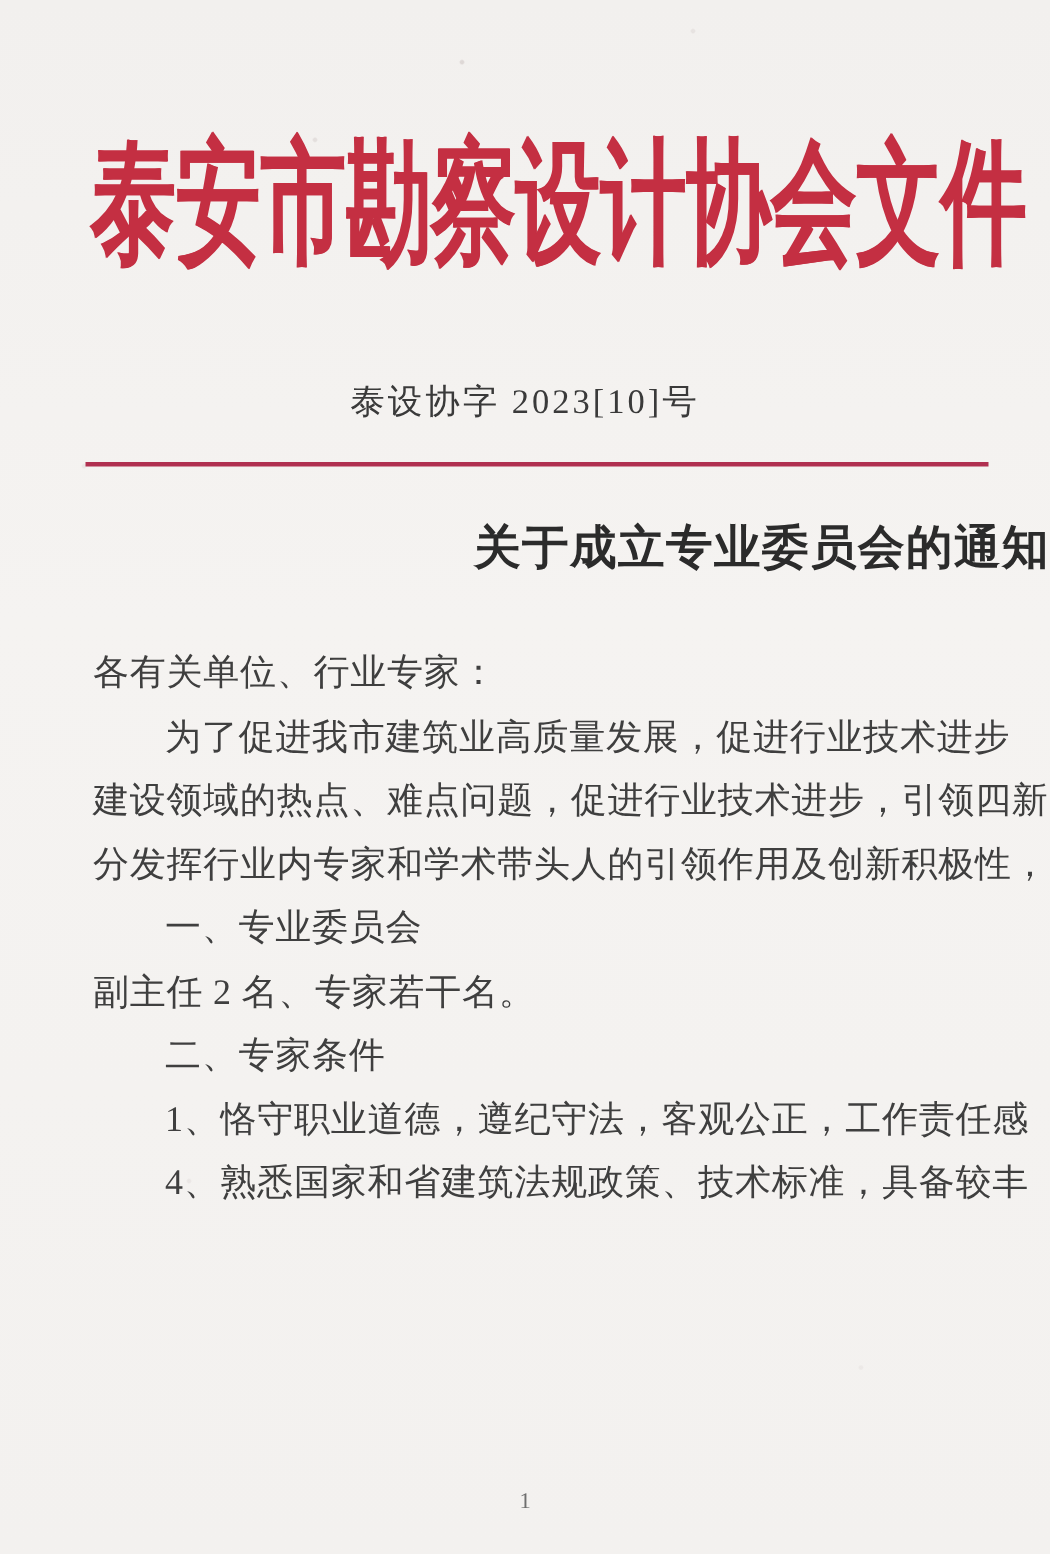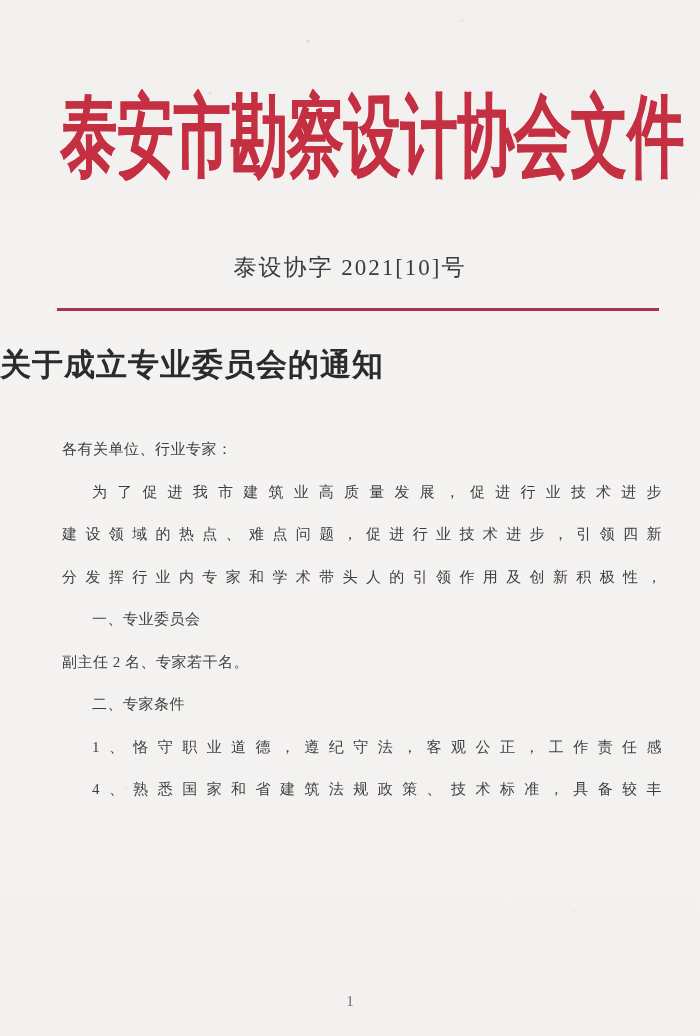--- a/index.html
+++ b/index.html
@@ -55,34 +55,34 @@
     width: 602px;
     height: 3px;
     background: var(--divider_red, #b03050);
   }
 
   .doc-title {
     position: absolute;
     top: 344px;
     left: 0; width: 700px;
     margin: 0;
-    text-align: left;
+    text-align: right;
     font-family: "Liberation Sans", "DejaVu Sans", sans-serif;
     font-size: 31px;
     font-weight: 700;
     letter-spacing: 1px;
     color: #2b2b2b;
   }
 
   .body-text {
     position: absolute;
     top: 428px;
     left: 62px;
     width: 600px;
-    font-size: 15px;
+    font-size: 24px;
     line-height: 42.5px;
     letter-spacing: 0.5px;
   }
   .line {
     text-align: justify;
     text-align-last: justify;
     text-justify: inter-ideograph;
     white-space: nowrap;
   }
   .line.end { text-align-last: left; }
@@ -95,21 +95,21 @@
     text-align: center;
     font-size: 15px;
     color: #6f6f6f;
   }
 </style>
 </head>
 <body>
 
 <div class="org-title">泰安市勘察设计协会文件</div>
 
-<div class="doc-number">泰设协字 2021[10]号</div>
+<div class="doc-number">泰设协字 2023[10]号</div>
 
 <div class="red-divider"></div>
 
 <h1 class="doc-title">关于成立专业委员会的通知</h1>
 
 <div class="body-text">
   <div class="line end">各有关单位、行业专家：</div>
   <div class="line indent fill">为了促进我市建筑业高质量发展，促进行业技术进步</div>
   <div class="line fill">建设领域的热点、难点问题，促进行业技术进步，引领四新</div>
   <div class="line fill">分发挥行业内专家和学术带头人的引领作用及创新积极性，</div>

